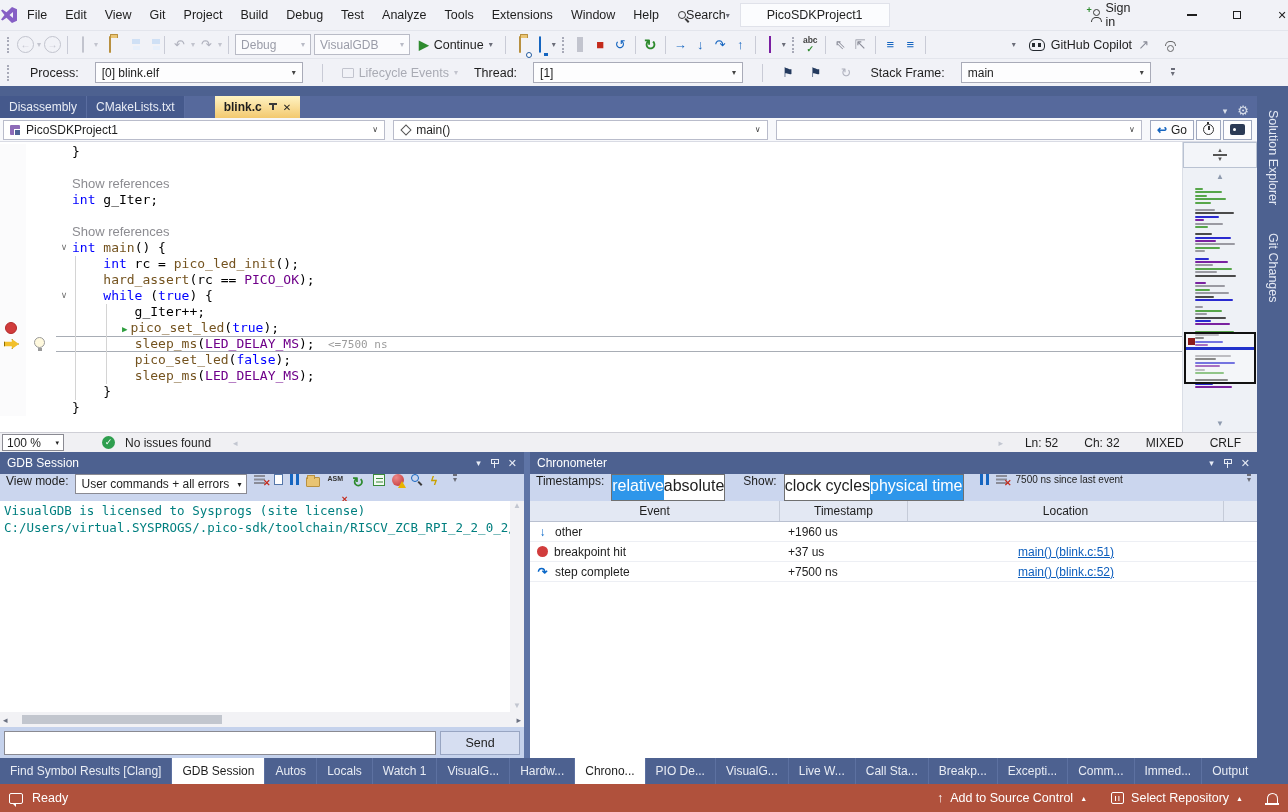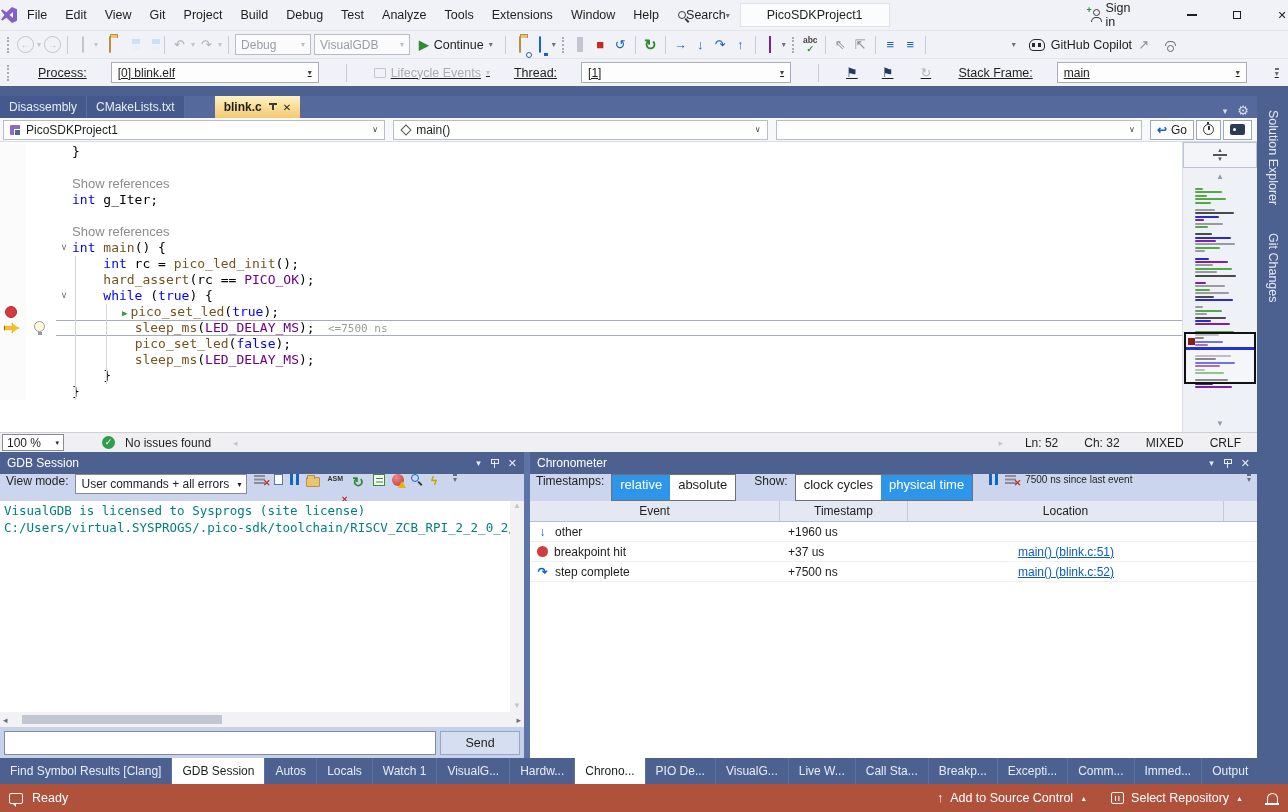--- a/index.html
+++ b/index.html
@@ -54,21 +54,21 @@
   .abc .chk{display:block;color:#2E8B2E;font-size:9px;}
   .bmark{width:9px;height:12px;background:#2B3A55;clip-path:polygon(0 0,100% 0,100% 100%,50% 68%,0 100%);}
   .bmark.dis2{background:#C2C4CE;}
   .fsearch{position:relative;}
   .fsearch .mag2{position:absolute;right:-3px;bottom:-2px;width:6px;height:6px;border:1.5px solid #235A9E;border-radius:50%;background:#fff;}
   .copilot{display:flex;align-items:center;gap:6px;margin-left:10px;font-size:12.5px;color:#1E1E1E;}
   .cop-ic{width:16px;height:12px;border:1.5px solid #24292F;border-radius:6px 6px 4px 4px;position:relative;background:#F1F2F7;}
   .cop-ic::before{content:"";position:absolute;left:2px;top:3px;width:3px;height:4px;background:#24292F;box-shadow:6px 0 0 #24292F;}
 
   
-  .procbar{position:absolute;top:58px;left:0;right:0;height:28px;background:#F1F2F7;border-top:1px solid #E3E5EC;display:flex;align-items:center;padding-left:4px;gap:24px;font-size:12.5px;color:#1E1E1E;text-decoration:underline;}
+  .procbar{position:absolute;top:58px;left:0;right:0;height:28px;background:#F1F2F7;border-top:1px solid #E3E5EC;display:flex;align-items:center;padding-left:4px;gap:16px;font-size:12.5px;color:#1E1E1E;}
   .vcombo{background:#FDFDFE;border:1px solid #A9ABB8;height:21px;display:flex;align-items:center;padding:0 6px;font-size:12px;color:#1E1E1E;}
   .vcombo .dd{margin-left:auto;font-size:8px;color:#444;padding-left:6px;}
   .lifecycle{display:flex;align-items:center;gap:5px;color:#A9ABB4;}
   .graybox{width:12px;height:10px;border:1.4px solid #C2C4CE;border-radius:1px;}
   .flagic{font-size:13px;color:#243A5E;}
   .ovf{font-size:8px;color:#6A6C78;border-top:2px solid #6A6C78;line-height:7px;margin-left:4px;}
 
   
   .doc-tabs{position:absolute;top:96px;left:0;width:1257px;height:22px;background:#56699C;display:flex;align-items:flex-end;}
   .doctab{height:22px;display:flex;align-items:center;padding:0 9px;font-size:12px;background:#45598C;color:#E8ECF5;border-right:1px solid #5A6DA0;gap:6px;cursor:default;}
@@ -169,21 +169,21 @@
   .vscroll{position:absolute;right:0;top:0;bottom:0;width:14px;background:#F2F2F5;color:#C2C6D0;font-size:8px;text-align:center;}
   .vscroll .dn{position:absolute;bottom:2px;left:0;right:0;}
   .hscroll{height:15px;background:#F2F2F5;position:relative;flex:none;display:flex;align-items:center;justify-content:space-between;color:#8E92A0;font-size:9px;padding:0 3px;}
   .hthumb{position:absolute;left:22px;top:3px;width:200px;height:9px;background:#C2C6CE;}
   .gdb-inputrow{height:31px;flex:none;display:flex;align-items:center;gap:4px;padding:0 4px;background:#C5D2EC;}
   .gdb-input{flex:1;height:24px;background:#fff;border:1px solid #8A8A92;}
   .send-btn{width:80px;height:24px;background:#D6DEF1;border:1px solid #98A5C2;display:flex;align-items:center;justify-content:center;font-size:12.5px;color:#1E1E1E;}
 
   
   .toggle-group{display:flex;border:1px solid #707070;background:#fff;}
-  .toggle{padding:2px 8px;font-size:13px;color:#1E1E1E;}
+  .toggle{padding:2px 0;font-size:16px;color:#1E1E1E;}
   .toggle.sel{background:#2E96EA;color:#fff;}
   .since{font-size:10px;}
   .ct-table{flex:1;background:#fff;overflow:hidden;display:flex;flex-direction:column;}
   .ct-head{display:flex;height:21px;background:#E3E8F3;border-bottom:1px solid #B9C0D0;flex:none;font-size:12px;color:#1E1E1E;}
   .ct-hc{display:flex;align-items:center;justify-content:center;border-right:1px solid #C5CBD8;}
   .ct-c1{width:250px;} .ct-c2{width:128px;} .ct-c3{width:316px;} .ct-c4{flex:1;border-right:none;}
   .ct-row{display:flex;height:20px;align-items:center;font-size:12px;color:#1E1E1E;border-bottom:1px solid #EDEFF4;}
   .ct-ev{width:250px;display:flex;align-items:center;gap:6px;padding-left:6px;}
   .ct-ts{width:128px;padding-left:8px;}
   .ct-loc{width:316px;text-align:center;}
@@ -484,20 +484,28 @@
             <div class="m-fold"></div>
             <span class="code-text"><span class="c-p">    </span><span class="c-f">hard_assert</span><span class="c-p">(rc == </span><span class="c-m">PICO_OK</span><span class="c-p">);</span></span>
           </div>
         </div>
         <div class="code-row">
           <div class="m-bp"></div>
           <div class="m-sug"></div>
           <div class="line-body">
             <div class="m-fold">∨</div>
             <span class="code-text"><span class="c-p">    </span><span class="c-k">while</span><span class="c-p"> (</span><span class="c-k">true</span><span class="c-p">) {</span></span>
+          </div>
+        </div>
+        <div class="code-row">
+          <div class="m-bp"></div>
+          <div class="m-sug"></div>
+          <div class="line-body">
+            <div class="m-fold"></div>
+            <span class="code-text"><span class="c-p">        g_Iter++;</span></span>
           </div>
         </div>
         <div class="code-row">
           <div class="m-bp">
             <div class="bp-dot"></div>
           </div>
           <div class="m-sug"></div>
           <div class="line-body">
             <div class="m-fold"></div>
             <span class="code-text"><span class="c-p">      </span><span class="c-r">▶</span><span class="c-f">pico_set_led</span><span class="c-p">(</span><span class="c-k">true</span><span class="c-p">);</span></span>

